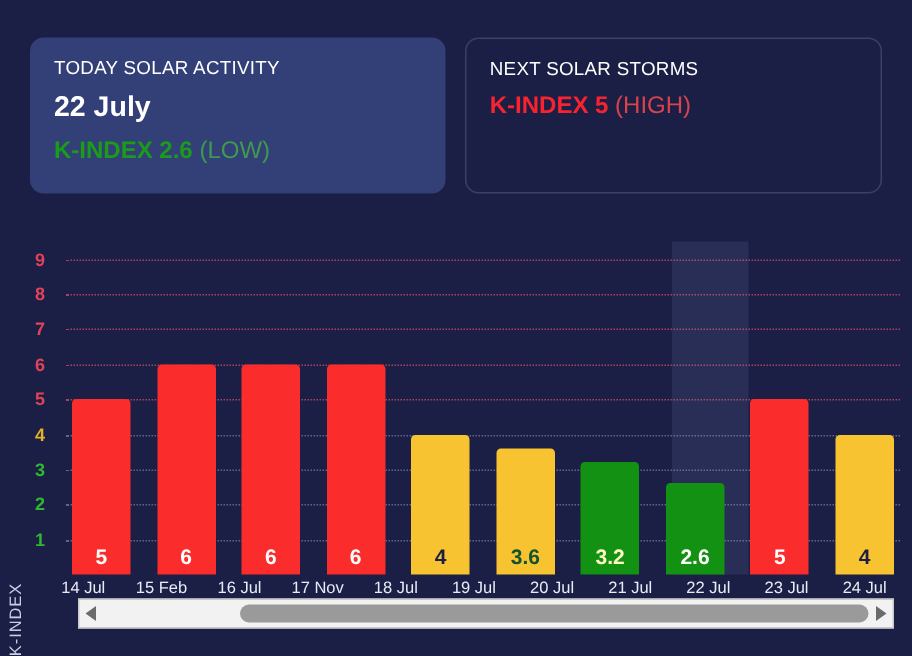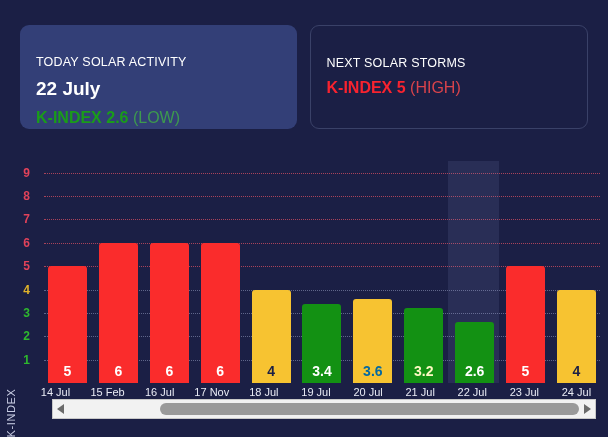--- a/index.html
+++ b/index.html
@@ -21,21 +21,21 @@
     top: 25px;
     left: 20px;
     width: 568px;
     height: 104px;
     display: flex;
     gap: 13px;
   }
   .card {
     flex: 1 1 0;
     border-radius: 9px;
-    padding: 30px 16px 0 16px;
+    padding: 13px 16px 0 16px;
     box-sizing: border-box;
   }
   .card.filled {
     background: #333f77;
   }
   .card.outlined {
     background: transparent;
     border: 1px solid #3a4168;
   }
   .card-title {
@@ -299,27 +299,22 @@
         <div class="bar" style="height: 140.211px; background: rgb(250, 44, 44);">
           <div class="bar-value" style="color: rgb(255, 255, 255);">6</div>
         </div>
       </div>
       <div class="bar-col">
         <div class="bar" style="height: 93.4737px; background: rgb(247, 195, 49);">
           <div class="bar-value" style="color: rgb(27, 31, 69);">4</div>
         </div>
       </div>
       <div class="bar-col">
-        <div class="bar" style="height: 79.4526px; background: rgb(19, 145, 19);">
-          <div class="bar-value" style="color: rgb(255, 255, 255);">3.4</div>
-        </div>
-      </div>
-      <div class="bar-col">
         <div class="bar" style="height: 84.1263px; background: rgb(247, 195, 49);">
-          <div class="bar-value" style="color: #0369a1;">3.6</div>
+          <div class="bar-value" style="color: #14532d;">3.6</div>
         </div>
       </div>
       <div class="bar-col">
         <div class="bar" style="height: 74.7789px; background: rgb(19, 145, 19);">
           <div class="bar-value" style="color: #fef9c3;">3.2</div>
         </div>
       </div>
       <div class="bar-col">
         <div class="bar" style="height: 60.7579px; background: rgb(19, 145, 19);">
           <div class="bar-value" style="color: rgb(255, 255, 255);">2.6</div>

